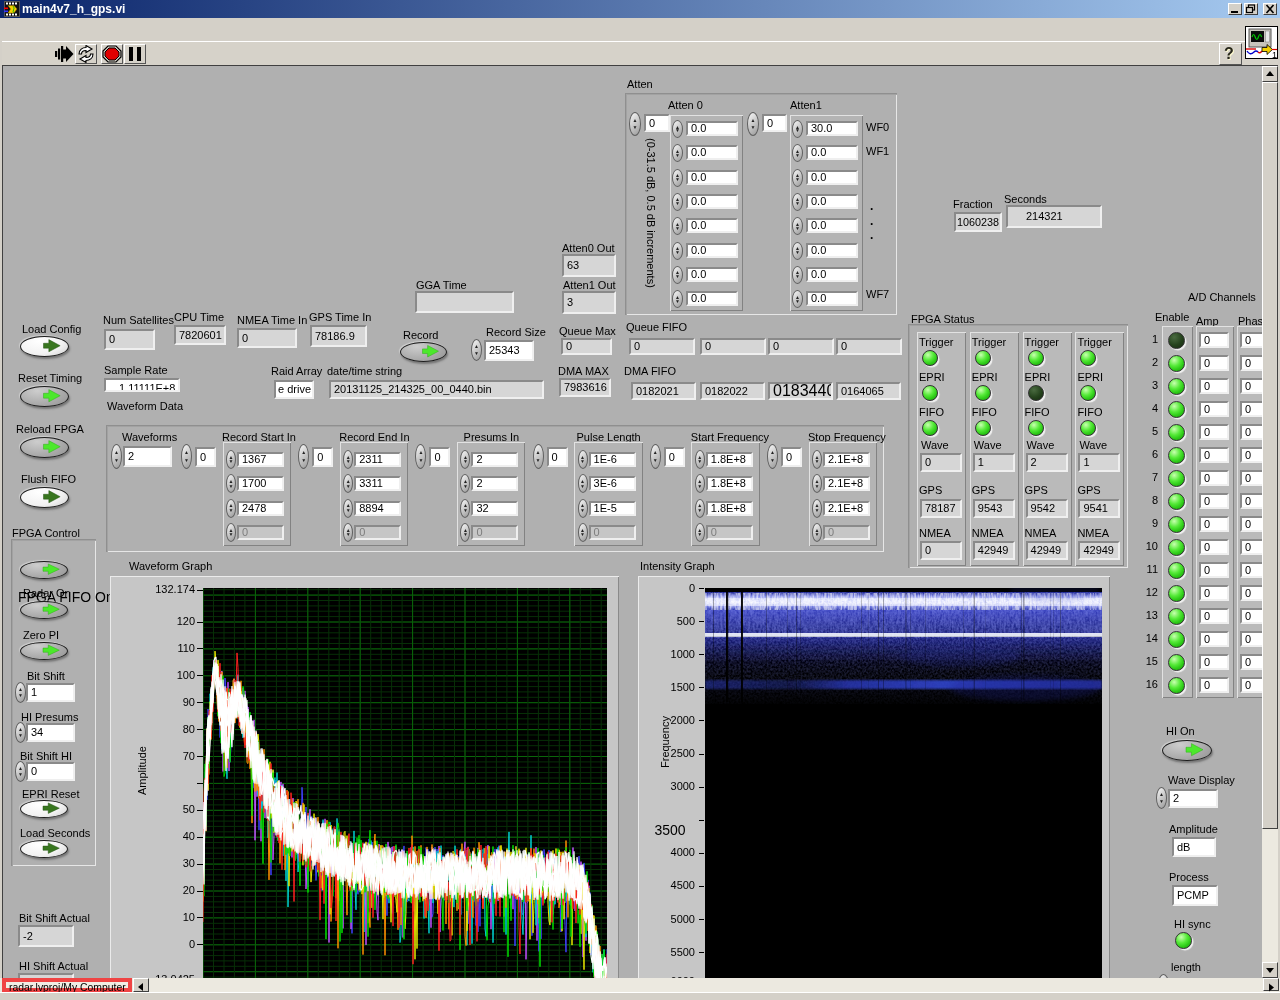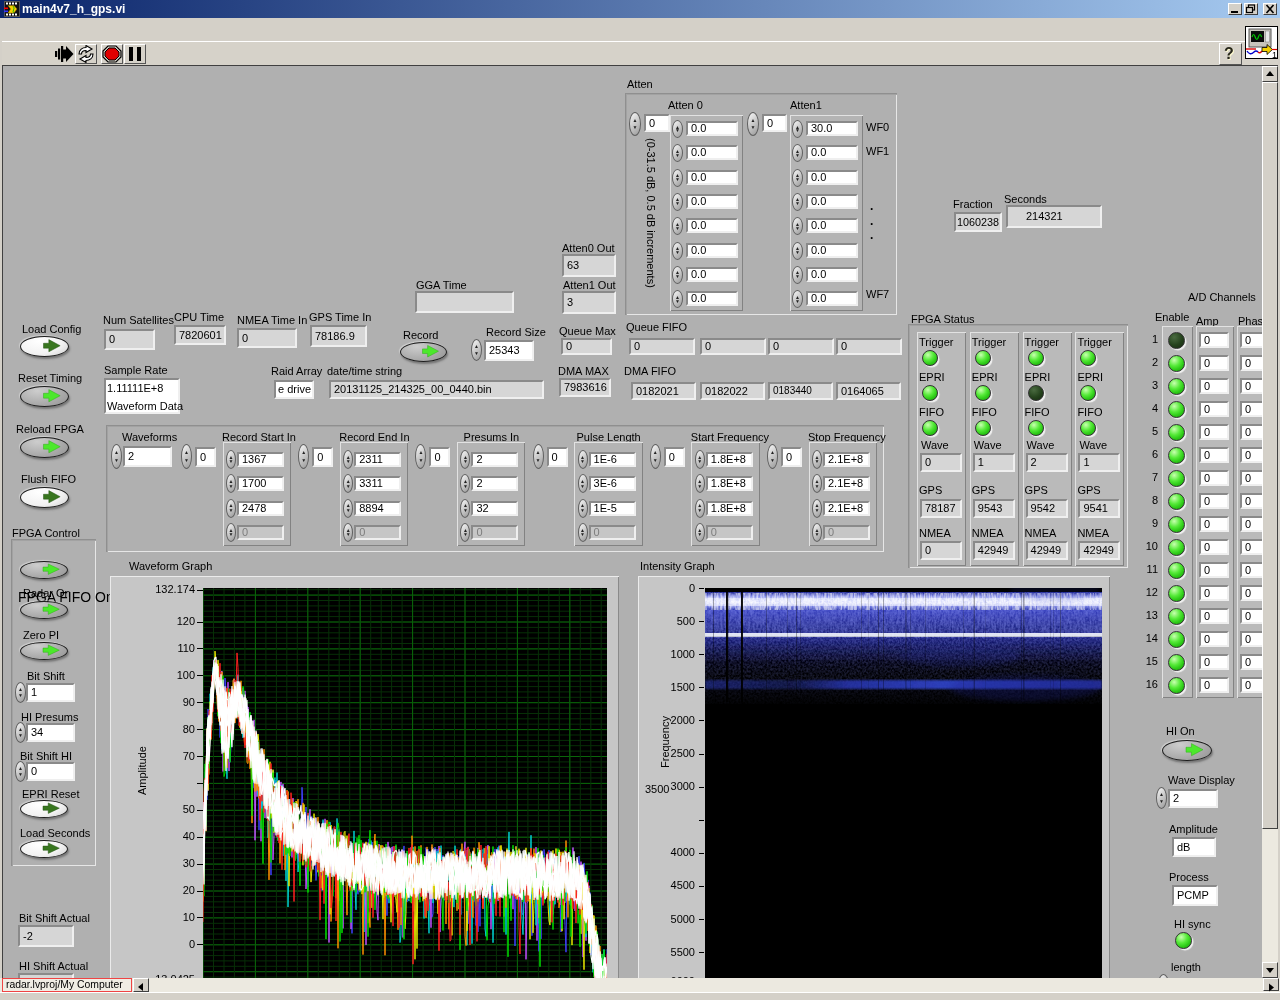--- a/index.html
+++ b/index.html
@@ -33,21 +33,21 @@
   box-shadow:1.5px 1.5px 1px rgba(250,250,250,0.85); }
 .gbox { position:absolute; box-shadow:inset 1px 1px 0 #8f8f8f, inset 2px 2px 0 #a2a2a2, inset -1px -1px 0 #e6e6e6; }
 .rbox { position:absolute; box-shadow:inset 1px 1px 0 #e2e2e2, inset -1px -1px 0 #828282; }
 .gwrap { position:absolute; background:#c6c6c6; box-shadow:inset 1px 1px 0 #ebebeb, inset -1px -1px 0 #8a8a8a; }
 .plot { position:absolute; }
 #vsb { position:absolute; right:2px; top:66px; width:16px; height:912px; background:#ece9e0; }
 .sbtn { position:absolute; background:#d4d0c8; border-top:1px solid #fff; border-left:1px solid #fff;
   border-right:1px solid #404040; border-bottom:1px solid #404040; }
 #statusrow { position:absolute; left:0; top:978px; width:1280px; height:14px; background:#ece9e0; }
 #projtab { position:absolute; left:2px; top:0; width:130px; height:14px; background:#f0ede4;
-  border:1px solid #ef4444; font-size:10.4px; line-height:12px; padding-left:3px; color:#000; }
+  border:4px solid #ef4444; font-size:10.4px; line-height:12px; padding-left:3px; color:#000; }
 #bottomstrip { position:absolute; left:0; top:992px; width:1280px; height:8px; background:#d4d0c8; border-top:1px solid #fff; }
 </style></head>
 <body>
 <div id="win">
   <div id="titlebar">
     <svg style="position:absolute;left:4px;top:1px;" width="16" height="16" viewBox="0 0 16 16">
       <rect width="16" height="16" fill="#555"></rect>
       <rect x="1" y="1" width="14" height="14" fill="#111"></rect>
       <g fill="#fff">
           <rect x="2" y="1.5" width="2" height="2"></rect>
@@ -204,21 +204,21 @@
         <div class="ind" style="left:18px;top:973px;width:56px;height:10px;background:#d6d6d6;color:#000;font-size:11px;line-height:8px;padding-left:3px;"></div>
         <div class="lb" style="left:103px;top:314px;font-size:11px;color:#000;">Num Satellites</div>
         <div class="ind" style="left:104px;top:329px;width:51px;height:21px;background:#d6d6d6;color:#000;font-size:11px;line-height:17px;padding-left:3px;">0</div>
         <div class="lb" style="left:174px;top:311px;font-size:11px;color:#000;text-align:right;">CPU Time</div>
         <div class="ind" style="left:174px;top:325px;width:52px;height:20px;background:#d6d6d6;color:#000;font-size:11px;line-height:16px;padding-left:3px;">7820601</div>
         <div class="lb" style="left:237px;top:314px;font-size:11px;color:#000;">NMEA Time In</div>
         <div class="ind" style="left:237px;top:328px;width:60px;height:20px;background:#d6d6d6;color:#000;font-size:11px;line-height:16px;padding-left:3px;">0</div>
         <div class="lb" style="left:309px;top:311px;font-size:11px;color:#000;">GPS Time In</div>
         <div class="ind" style="left:310px;top:325px;width:57px;height:22px;background:#d6d6d6;color:#000;font-size:11px;line-height:18px;padding-left:3px;">78186.9</div>
         <div class="lb" style="left:104px;top:364px;font-size:11px;color:#000;">Sample Rate</div>
-        <div class="ind" style="left:104px;top:378px;width:76px;height:36px;background:#fff;color:#000;font-size:11px;line-height:17px;padding-left:1px;">1.11111E+8</div>
+        <div class="ind" style="left:104px;top:378px;width:76px;height:14px;background:#fff;color:#000;font-size:11px;line-height:17px;padding-left:13px;">1.11111E+8</div>
         <div class="lb" style="left:271px;top:365px;font-size:11px;color:#000;">Raid Array</div>
         <div class="ind" style="left:274px;top:380px;width:40px;height:19px;background:#fff;color:#000;font-size:11px;line-height:15px;padding-left:2px;">e drive</div>
         <div class="lb" style="left:327px;top:365px;font-size:11px;color:#000;">date/time string</div>
         <div class="ind" style="left:329px;top:380px;width:215px;height:19px;background:#d6d6d6;color:#000;font-size:11px;line-height:15px;padding-left:3px;">20131125_214325_00_0440.bin</div>
         <div class="lb" style="left:416px;top:279px;font-size:11px;color:#000;">GGA Time</div>
         <div class="ind" style="left:415px;top:291px;width:99px;height:22px;background:#d6d6d6;color:#000;font-size:11px;line-height:18px;padding-left:3px;"></div>
         <div class="lb" style="left:403px;top:329px;font-size:11px;color:#000;">Record</div>
         <div class="ovb" style="left:400px;top:342px;width:47px;height:20px;background:radial-gradient(ellipse 95% 130% at 35% 20%, #cdcdcd, #adadad 50%, #8d8d8d 100%);">
           <svg width="47" height="20" viewBox="0 0 47 20" style="position:absolute;left:-2px;top:-2px;">
             <path d="M 23.5 7.880000000000001 l 5.1136 0 l 0 -3.48 l 10.8664 5.8 l -10.8664 5.8 l 0 -3.48 l -5.1136 0 z" fill="#4ce82c" stroke="#2fae18" stroke-width="0.5"></path>
@@ -235,21 +235,21 @@
         <div class="lb" style="left:626px;top:321px;font-size:11px;color:#000;">Queue FIFO</div>
         <div class="ind" style="left:629px;top:338px;width:66px;height:17px;background:#d6d6d6;color:#000;font-size:11px;line-height:13px;padding-left:3px;">0</div>
         <div class="ind" style="left:700px;top:338px;width:66px;height:17px;background:#d6d6d6;color:#000;font-size:11px;line-height:13px;padding-left:3px;">0</div>
         <div class="ind" style="left:768px;top:338px;width:66px;height:17px;background:#d6d6d6;color:#000;font-size:11px;line-height:13px;padding-left:3px;">0</div>
         <div class="ind" style="left:836px;top:338px;width:66px;height:17px;background:#d6d6d6;color:#000;font-size:11px;line-height:13px;padding-left:3px;">0</div>
         <div class="lb" style="left:558px;top:365px;font-size:11px;color:#000;">DMA MAX</div>
         <div class="ind" style="left:559px;top:378px;width:52px;height:19px;background:#d6d6d6;color:#000;font-size:11px;line-height:15px;padding-left:3px;">7983616</div>
         <div class="lb" style="left:624px;top:365px;font-size:11px;color:#000;">DMA FIFO</div>
         <div class="ind" style="left:631px;top:382px;width:65px;height:18px;background:#d6d6d6;color:#000;font-size:11px;line-height:14px;padding-left:3px;">0182021</div>
         <div class="ind" style="left:700px;top:382px;width:65px;height:18px;background:#d6d6d6;color:#000;font-size:11px;line-height:14px;padding-left:3px;">0182022</div>
-        <div class="ind" style="left:768px;top:382px;width:65px;height:18px;background:#d6d6d6;color:#000;font-size:10px;line-height:14px;padding-left:3px;">0183440</div>
+        <div class="ind" style="left:768px;top:382px;width:65px;height:18px;background:#d6d6d6;color:#000;font-size:16px;line-height:14px;padding-left:3px;">0183440</div>
         <div class="ind" style="left:836px;top:382px;width:65px;height:18px;background:#d6d6d6;color:#000;font-size:11px;line-height:14px;padding-left:3px;">0164065</div>
         <div class="lb" style="left:562px;top:242px;font-size:11px;color:#000;">Atten0 Out</div>
         <div class="ind" style="left:562px;top:254px;width:54px;height:23px;background:#d6d6d6;color:#000;font-size:11px;line-height:19px;padding-left:3px;">63</div>
         <div class="lb" style="left:563px;top:279px;font-size:11px;color:#000;">Atten1 Out</div>
         <div class="ind" style="left:562px;top:291px;width:54px;height:23px;background:#d6d6d6;color:#000;font-size:11px;line-height:19px;padding-left:3px;">3</div>
         <div class="lb" style="left:627px;top:78px;font-size:11px;color:#000;">Atten</div>
         <div class="gbox" style="left:625px;top:93px;width:272px;height:222px;background:#b0b0b0;"></div>
         <div class="lb" style="left:668px;top:99px;font-size:11px;color:#000;">Atten 0</div>
         <div class="lb" style="left:790px;top:99px;font-size:11px;color:#000;">Atten1</div>
         <div class="spin" style="left:629px;top:112px;width:12px;height:24px;">
@@ -866,21 +866,21 @@
         <div class="lb" style="left:645px;top:647.7px;font-size:11px;color:#000;width:50px;text-align:right;">1000</div>
         <div style="position:absolute;left:699px;top:654.2px;width:5px;height:1px;background:#000;"></div>
         <div class="lb" style="left:645px;top:680.8px;font-size:11px;color:#000;width:50px;text-align:right;">1500</div>
         <div style="position:absolute;left:699px;top:687.3px;width:5px;height:1px;background:#000;"></div>
         <div class="lb" style="left:645px;top:713.9px;font-size:11px;color:#000;width:50px;text-align:right;">2000</div>
         <div style="position:absolute;left:699px;top:720.4px;width:5px;height:1px;background:#000;"></div>
         <div class="lb" style="left:645px;top:747.0px;font-size:11px;color:#000;width:50px;text-align:right;">2500</div>
         <div style="position:absolute;left:699px;top:753.5px;width:5px;height:1px;background:#000;"></div>
         <div class="lb" style="left:645px;top:780.1px;font-size:11px;color:#000;width:50px;text-align:right;">3000</div>
         <div style="position:absolute;left:699px;top:786.6px;width:5px;height:1px;background:#000;"></div>
-        <div class="lb" style="left:645px;top:783px;font-size:11px;color:#000;width:50px;text-align:left;">3500</div>
+        <div class="lb" style="left:645px;top:822px;font-size:14px;color:#000;width:50px;text-align:center;">3500</div>
         <div style="position:absolute;left:699px;top:819.7px;width:5px;height:1px;background:#000;"></div>
         <div class="lb" style="left:645px;top:846.3px;font-size:11px;color:#000;width:50px;text-align:right;">4000</div>
         <div style="position:absolute;left:699px;top:852.8px;width:5px;height:1px;background:#000;"></div>
         <div class="lb" style="left:645px;top:879.4000000000001px;font-size:11px;color:#000;width:50px;text-align:right;">4500</div>
         <div style="position:absolute;left:699px;top:885.9000000000001px;width:5px;height:1px;background:#000;"></div>
         <div class="lb" style="left:645px;top:912.5px;font-size:11px;color:#000;width:50px;text-align:right;">5000</div>
         <div style="position:absolute;left:699px;top:919.0px;width:5px;height:1px;background:#000;"></div>
         <div class="lb" style="left:645px;top:945.6px;font-size:11px;color:#000;width:50px;text-align:right;">5500</div>
         <div style="position:absolute;left:699px;top:952.1px;width:5px;height:1px;background:#000;"></div>
         <div class="lb" style="left:645px;top:974.5px;font-size:11px;color:#000;width:50px;text-align:right;">6000</div>

